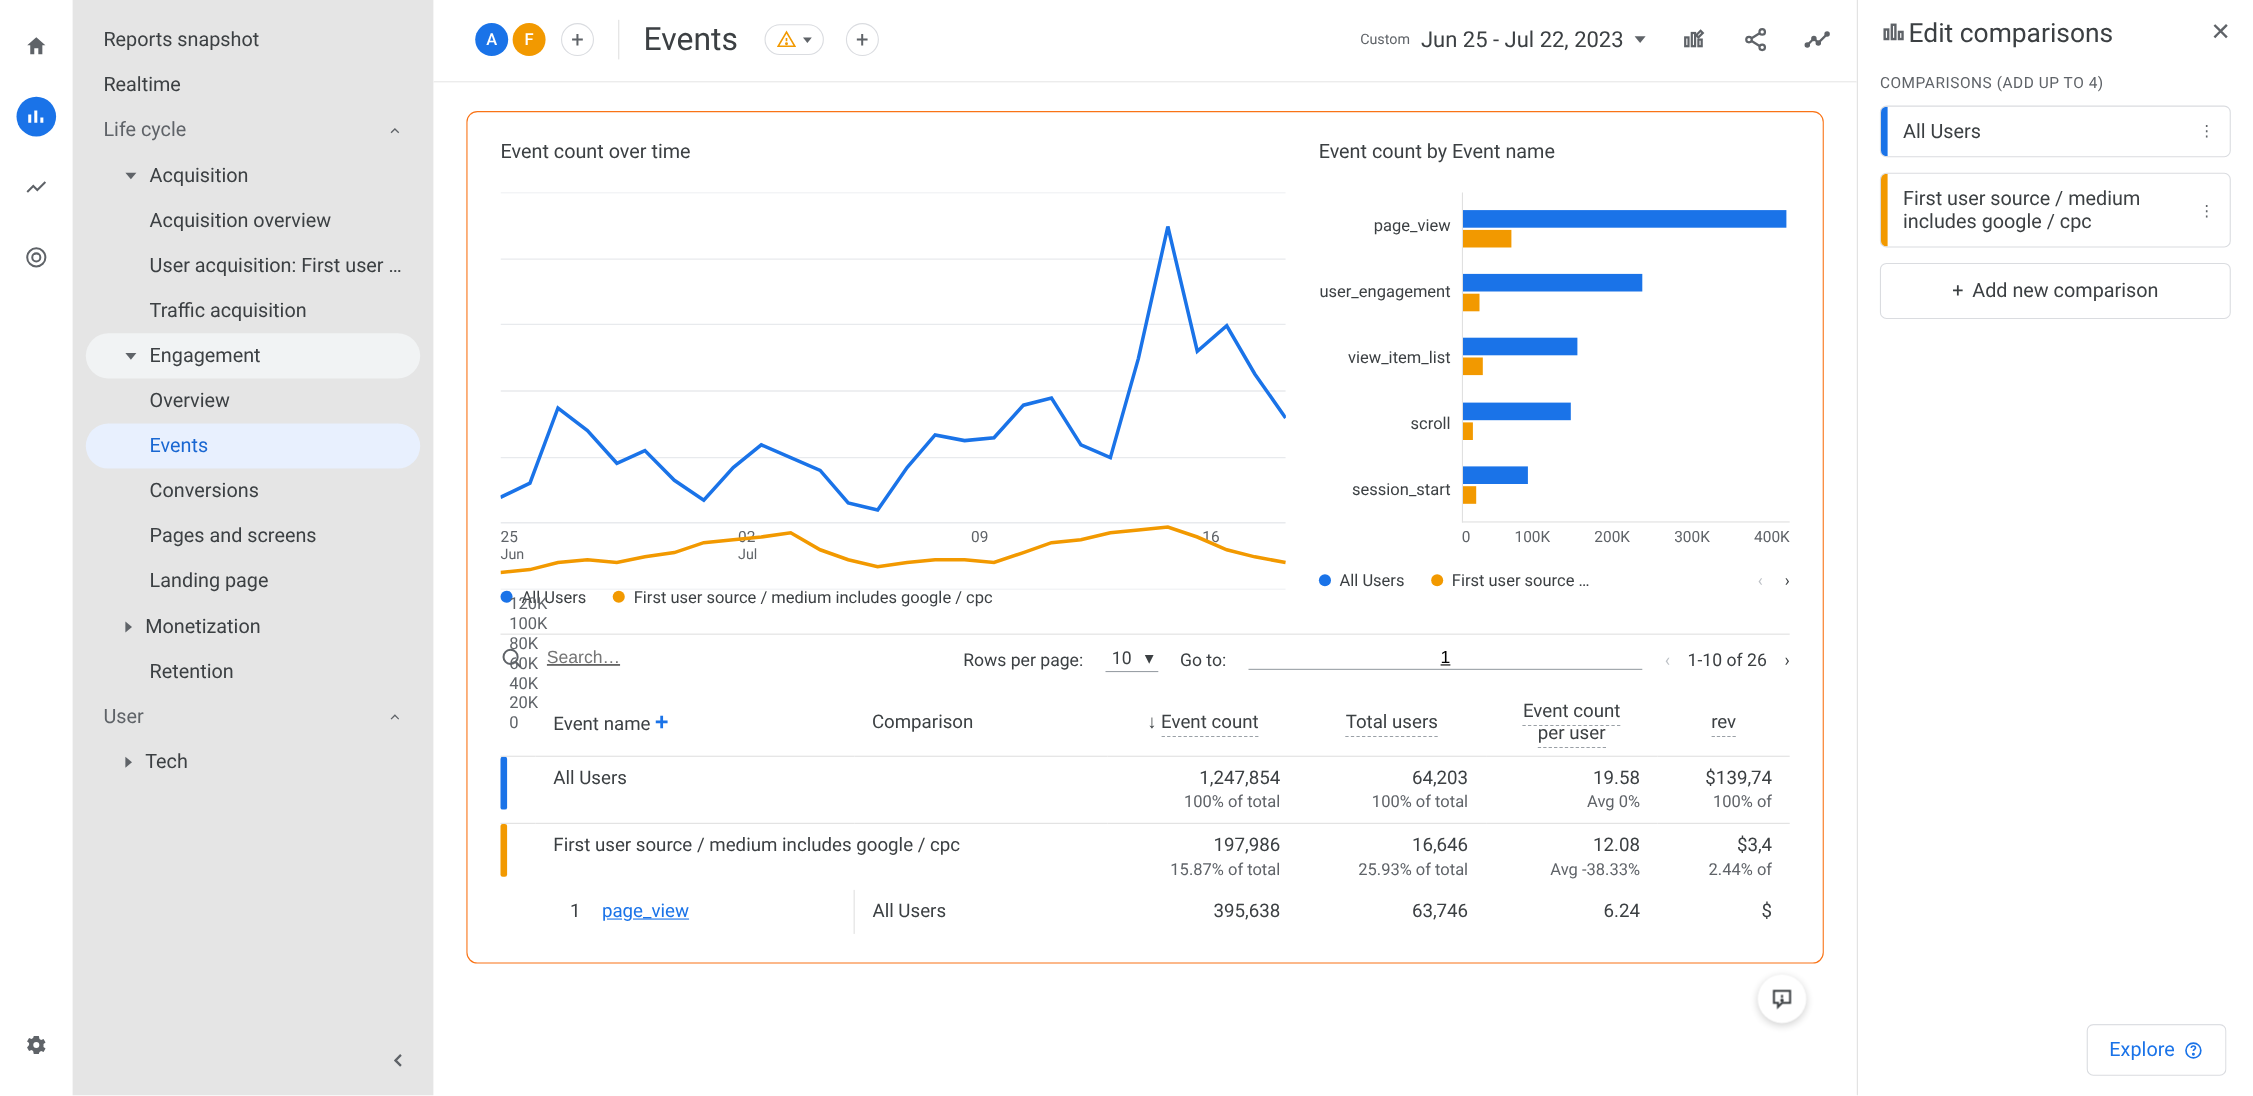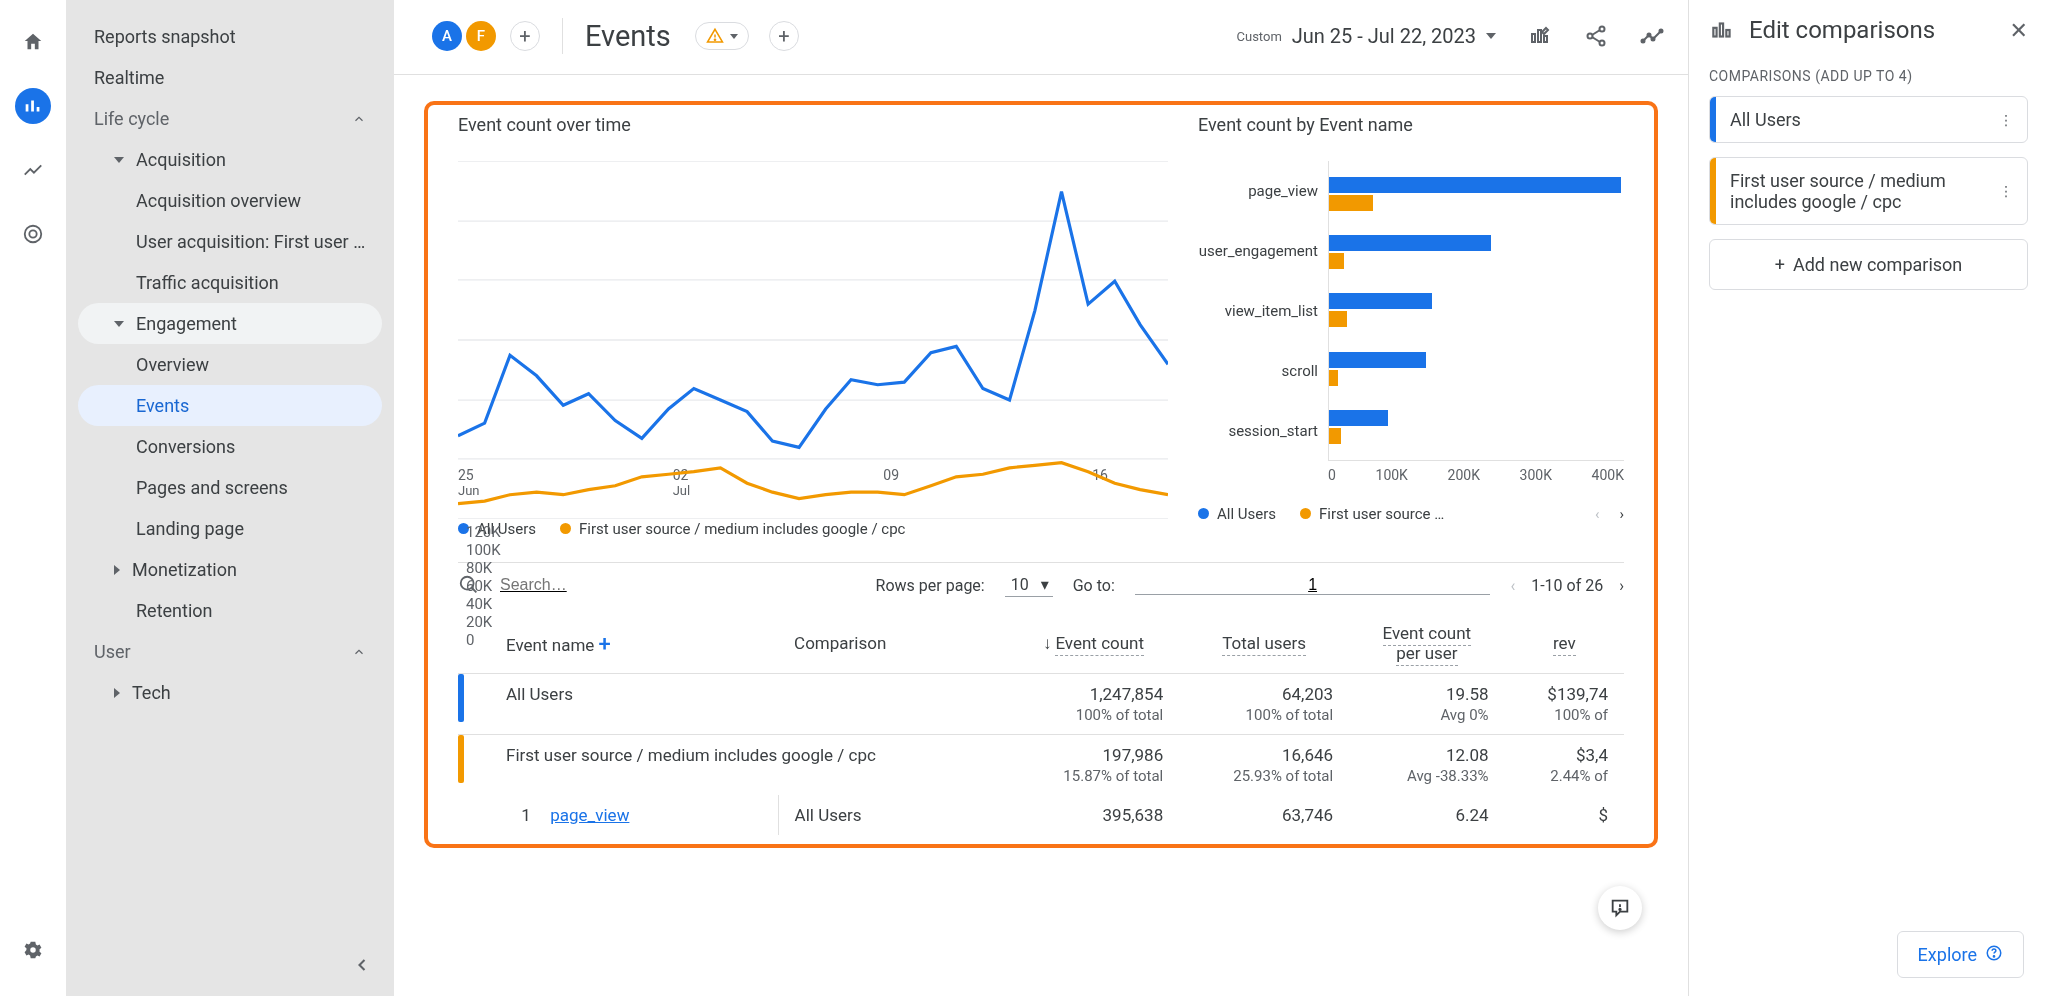--- a/index.html
+++ b/index.html
@@ -41,21 +41,21 @@
 .warn-chip .dd { width: 0; height: 0; border-left: 4px solid transparent; border-right: 4px solid transparent; border-top: 5px solid #5f6368; }
 .header-spacer { flex: 1; }
 .date-range { display: flex; align-items: center; gap: 10px; cursor: pointer; }
 .date-range .custom { font-size: 13px; color: #5f6368; }
 .date-range .dates { font-size: 20px; color: #3c4043; }
 .date-range .dd { width: 0; height: 0; border-left: 5px solid transparent; border-right: 5px solid transparent; border-top: 6px solid #5f6368; }
 .hdr-icon { width: 24px; height: 24px; color: #5f6368; cursor: pointer; margin-left: 18px; }
 
 
 .content { flex: 1; padding: 26px 30px; overflow-y: auto; background: #fff; }
-.card { background: #fff; border: 4px solid #f97316; border-radius: 10px; padding: 9px 30px; }
+.card { background: #fff; border: 1px solid #f97316; border-radius: 10px; padding: 26px 30px; }
 .charts-row { display: flex; gap: 30px; margin-bottom: 24px; }
 .chart-col { flex: 1; }
 .chart-title { font-size: 18px; color: #3c4043; margin-bottom: 26px; }
 
 
 .line-chart { position: relative; height: 300px; display: flex; flex-direction: column; }
 .line-plot { flex: 1; position: relative; }
 .line-plot svg { width: 100%; height: 100%; }
 .y-axis-l { width: 60px; display: flex; flex-direction: column; justify-content: space-between; align-items: flex-start; padding: 4px 0 24px 8px; font-size: 15px; color: #5f6368; }
 .x-axis-l { display: flex; justify-content: space-between; padding: 6px 60px 0 0; font-size: 14px; color: #5f6368; }
@@ -102,35 +102,35 @@
 .dtable .stripe { width: 6px; padding: 0; }
 .dtable .stripe-inner { width: 6px; height: 48px; border-radius: 2px; }
 .dtable .stripe-inner.blue { background: #1a73e8; }
 .dtable .stripe-inner.orange { background: #f29900; }
 .dtable .link { color: #1a73e8; text-decoration: underline; cursor: pointer; }
 .dtable .plus-col { color: #1a73e8; font-size: 22px; font-weight: 500; }
 .dtable .num-col { text-align: center; width: 40px; }
 
 
 .right-panel { width: 360px; border-left: 1px solid #e0e0e0; background: #fff; padding: 16px 20px; }
-.rp-header { display: flex; align-items: center; gap: 14px; margin-bottom: 24px; }
+.rp-header { display: flex; align-items: flex-start; margin-bottom: 24px; }
 .rp-title { font-size: 24px; color: #3c4043; flex: 1; }
 .rp-close { cursor: pointer; color: #5f6368; font-size: 22px; }
 .rp-sub { font-size: 14px; letter-spacing: 0.5px; color: #5f6368; margin-bottom: 12px; }
 .comp-card { border: 1px solid #dadce0; border-radius: 6px; padding: 12px 14px; display: flex; align-items: center; gap: 12px; margin-bottom: 14px; position: relative; overflow: hidden; }
 .comp-card .bar-left { position: absolute; left: 0; top: 0; bottom: 0; width: 6px; }
 .comp-card .bar-left.blue { background: #1a73e8; }
 .comp-card .bar-left.orange { background: #f29900; }
 .comp-card .txt { flex: 1; font-size: 18px; color: #3c4043; padding-left: 6px; }
 .comp-card .more { cursor: pointer; color: #5f6368; }
 .add-comp { border: 1px solid #dadce0; border-radius: 6px; padding: 14px; text-align: center; font-size: 18px; color: #3c4043; cursor: pointer; display: flex; align-items: center; justify-content: center; gap: 8px; }
 
 
 .feedback-btn { position: fixed; bottom: 66px; right: 406px; width: 44px; height: 44px; border-radius: 50%; background: #fff; box-shadow: 0 2px 8px rgba(0,0,0,0.2); display: flex; align-items: center; justify-content: center; cursor: pointer; color: #3c4043; }
-.explore-btn { position: fixed; bottom: 18px; right: 24px; padding: 12px 20px; border: 1px solid #dadce0; border-radius: 6px; background: #fff; color: #1a73e8; font-size: 18px; cursor: pointer; display: flex; gap: 8px; }
+.explore-btn { position: fixed; bottom: 18px; right: 24px; padding: 12px 20px; border: 1px solid #dadce0; border-radius: 6px; background: #fff; color: #1a73e8; font-size: 18px; cursor: pointer; display: flex; align-items: center; gap: 8px; }
 
 .truncate { white-space: nowrap; overflow: hidden; text-overflow: ellipsis; }
 </style>
 </head>
 <body>
 
 <div class="app">
 
   <div class="icon-rail">
     <div class="rail-icon">

